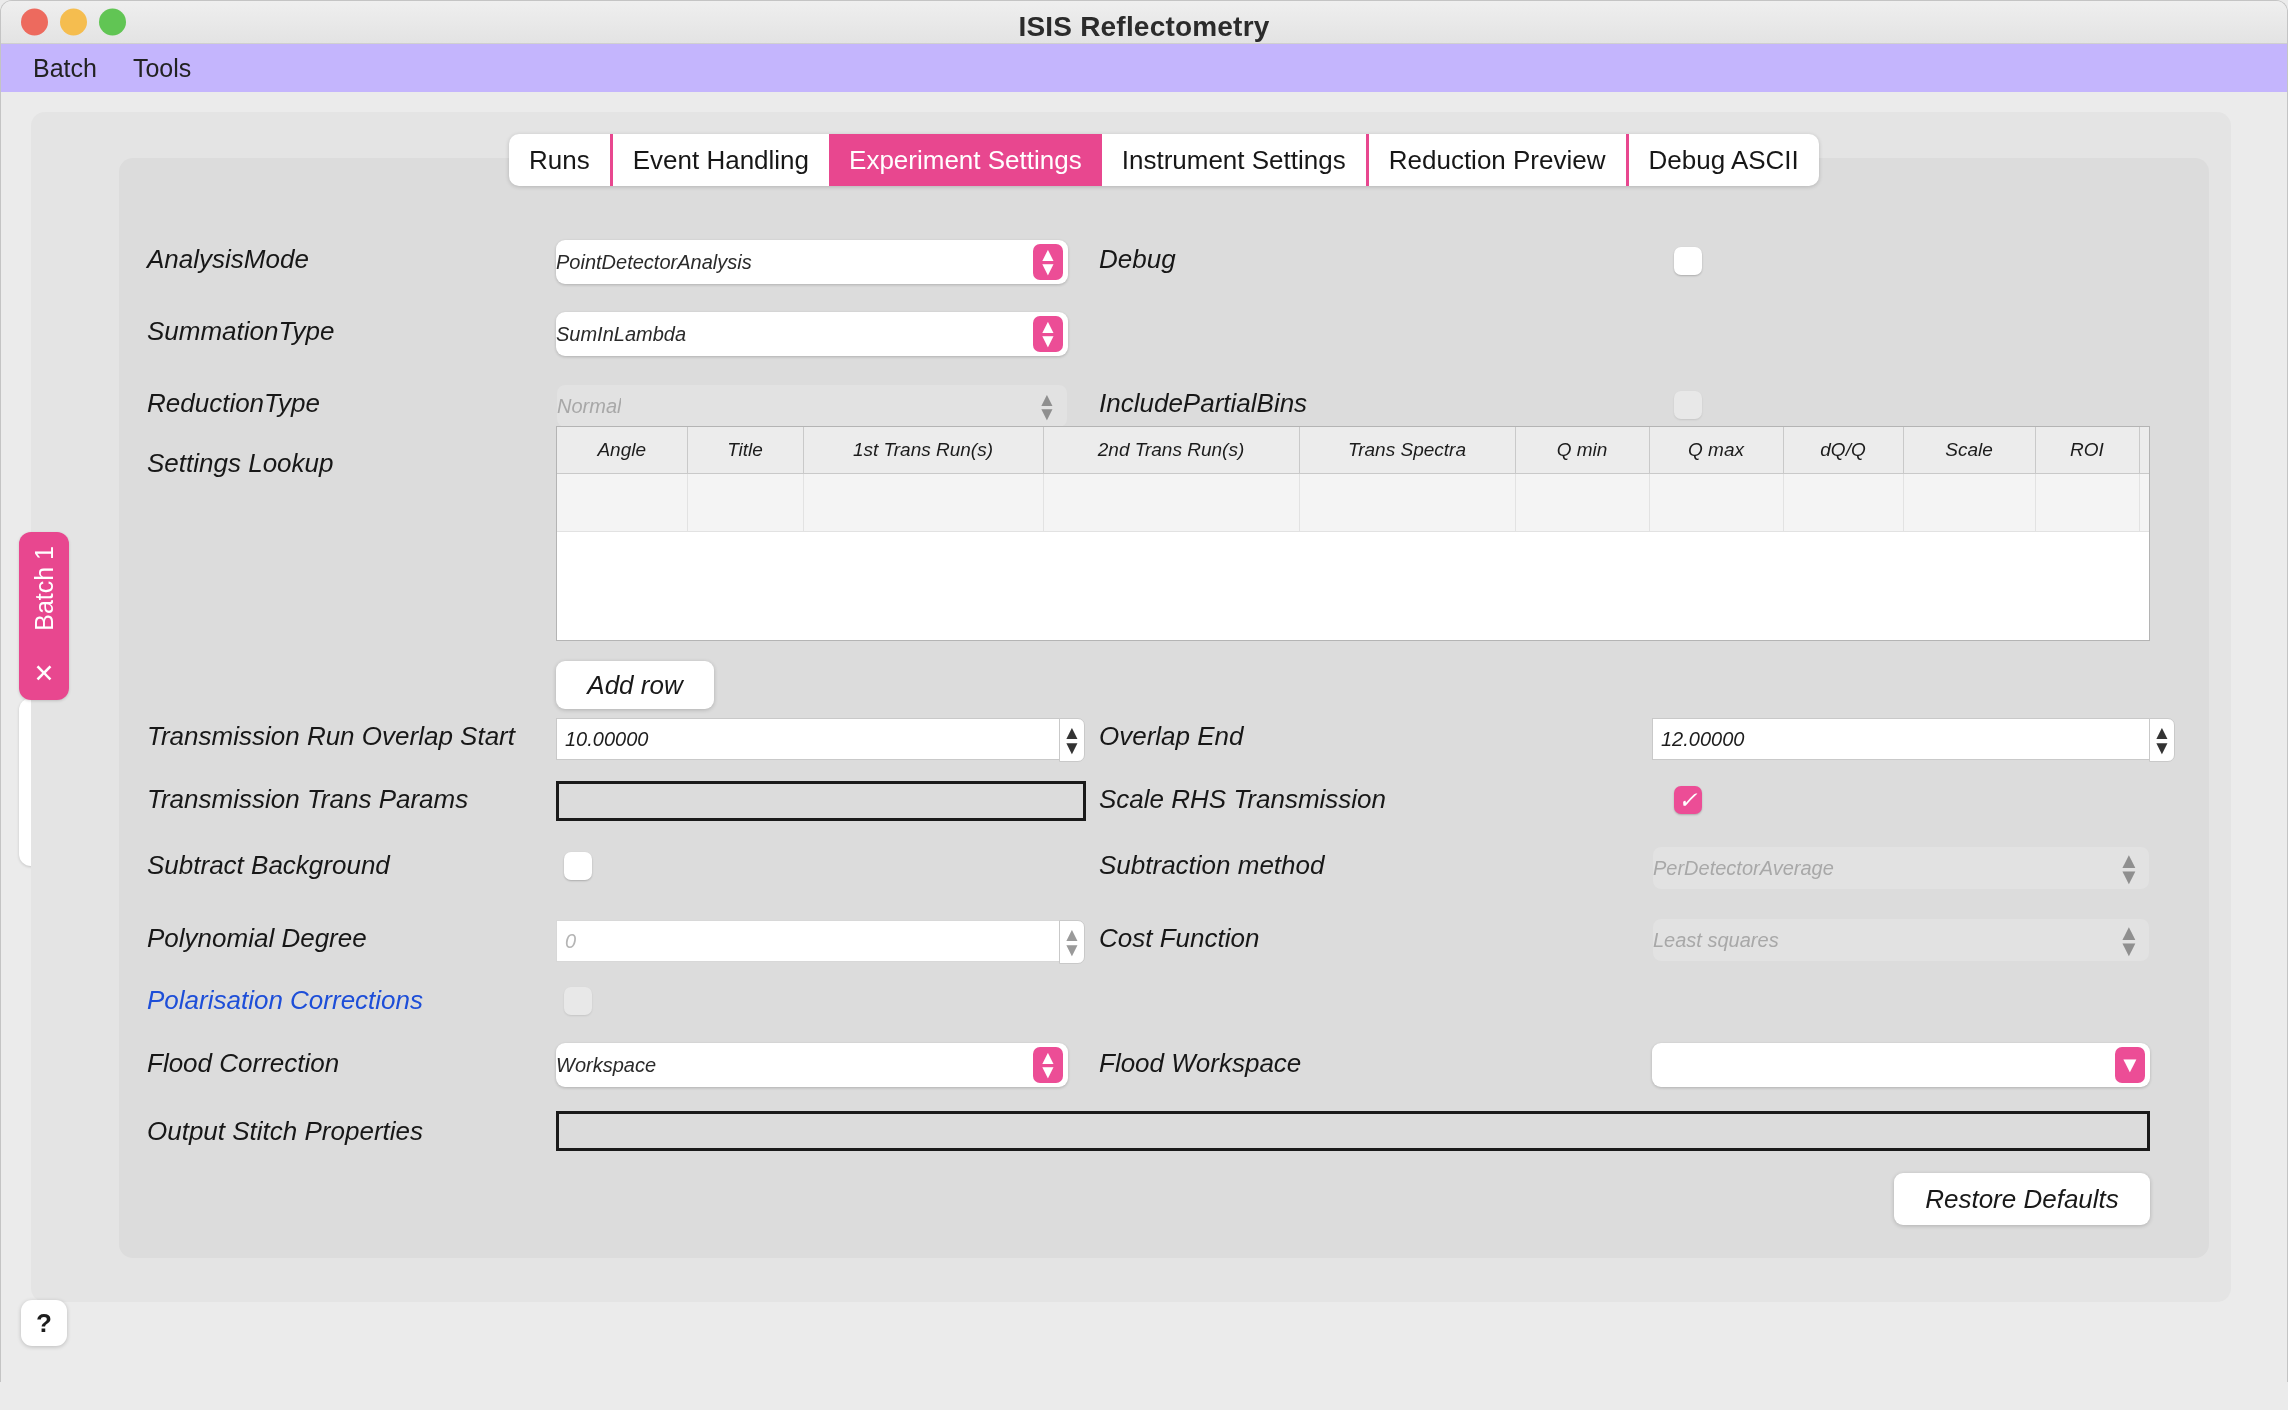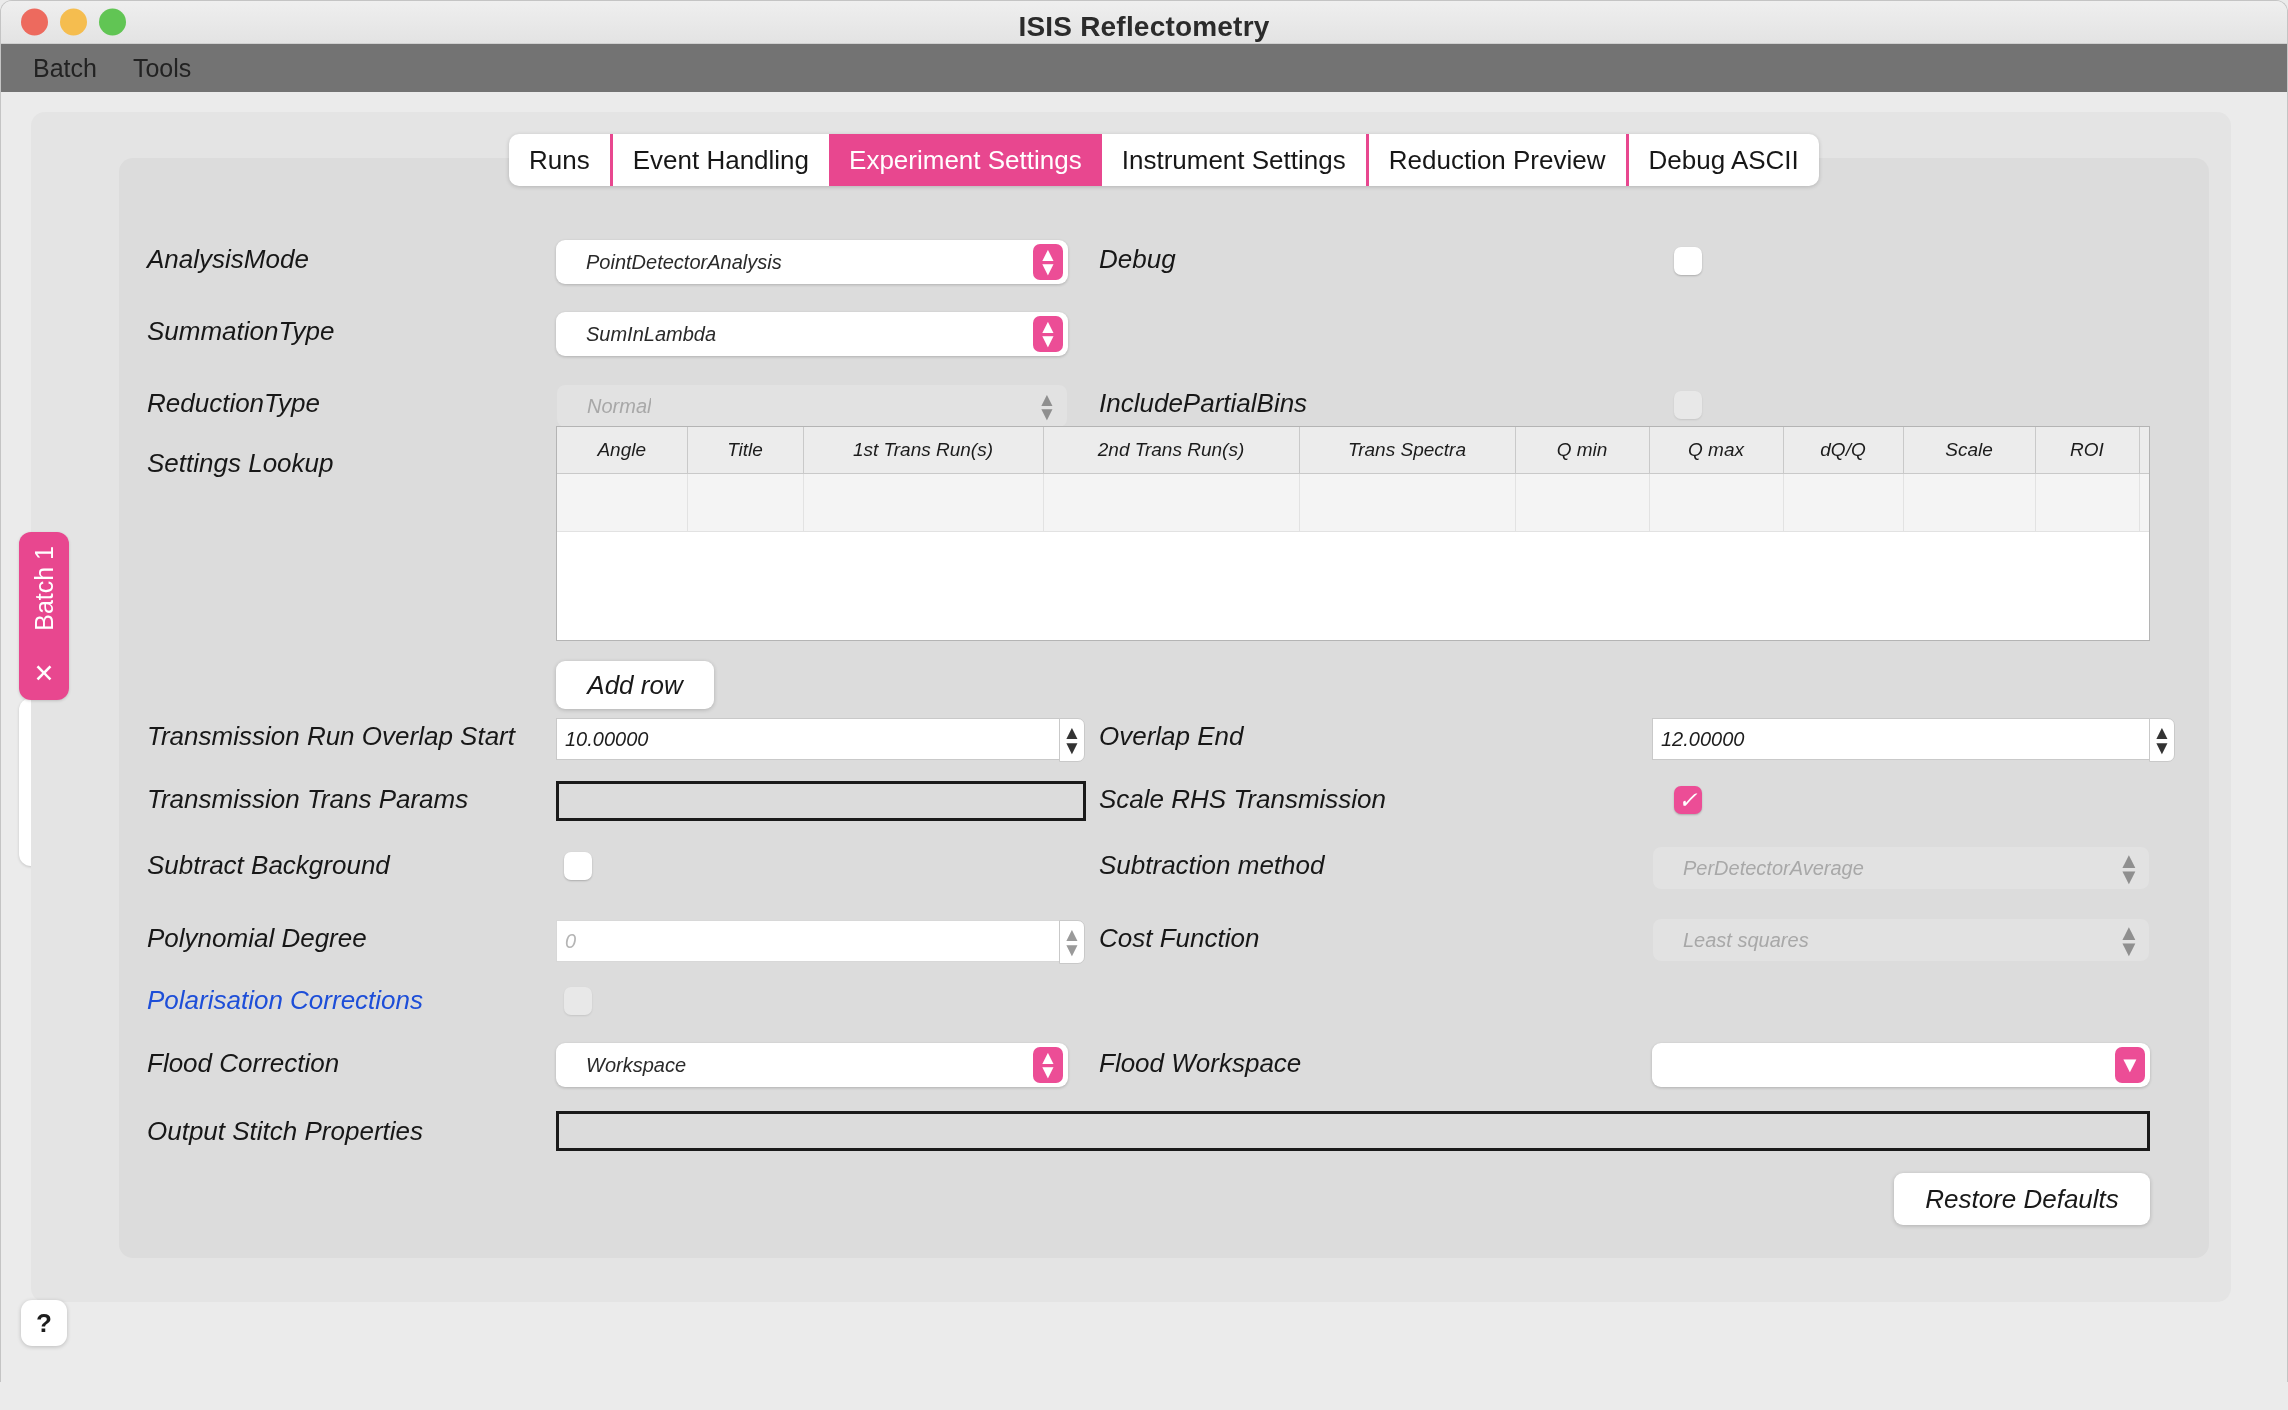--- a/index.html
+++ b/index.html
@@ -52,21 +52,21 @@
   .dot.yellow { background: #f5bd4f; }
   .dot.green  { background: #61c554; }
   .title {
     flex: 1; text-align: center;
     font-size: 28px; font-weight: bold; color: #2b2b2b;
     letter-spacing: 0.2px;
   }
 
   
   .menubar {
-    height: 48px; background: #737373;
+    height: 48px; background: #c4b5fd;
     display: flex; align-items: center; padding-left: 18px; gap: 8px;
   }
   .menu-item {
     font-size: 25px; color: #222;
     padding: 3px 14px; border-radius: 5px; cursor: default;
   }
 
   
   .body-area { position: relative; height: 1276px; }
 
@@ -150,21 +150,21 @@
 
   
   .combo {
     position: relative;
     height: 44px; background: #ffffff;
     border-radius: 9px;
     box-shadow: 0 1px 3px rgba(0,0,0,0.2);
     display: flex; align-items: center;
   }
   .combo .val {
-    padding-left: 30px; font-size: 20px; color: #2a2a2a;
+    padding-left: 0; font-size: 20px; color: #2a2a2a;
     white-space: nowrap; overflow: hidden;
   }
   .combo .arrows {
     position: absolute; right: 5px; top: 4px;
     width: 30px; height: 36px; border-radius: 7px;
     background: #ec4d96;
     display: flex; flex-direction: column;
     align-items: center; justify-content: center;
     color: #fff; line-height: 0.75; font-size: 19px;
   }

